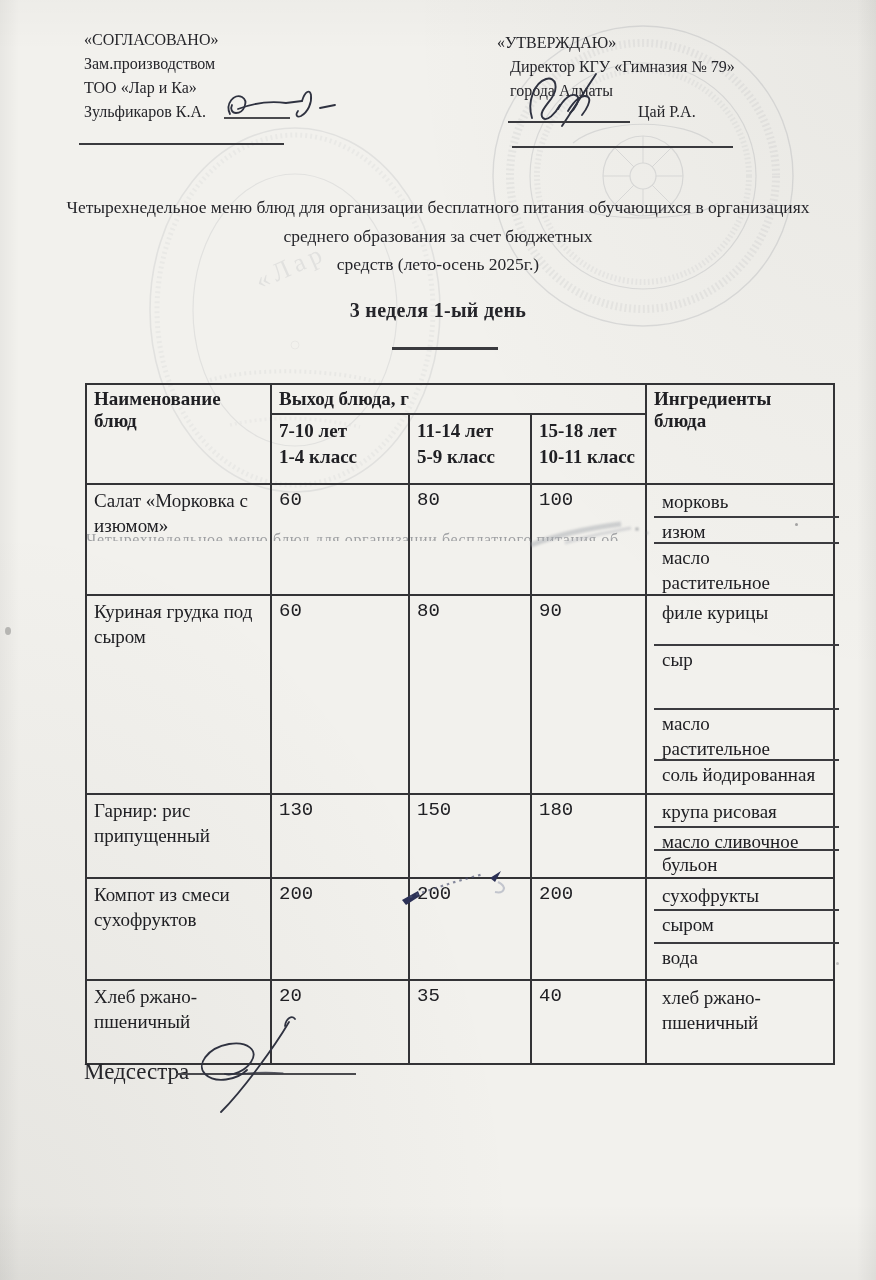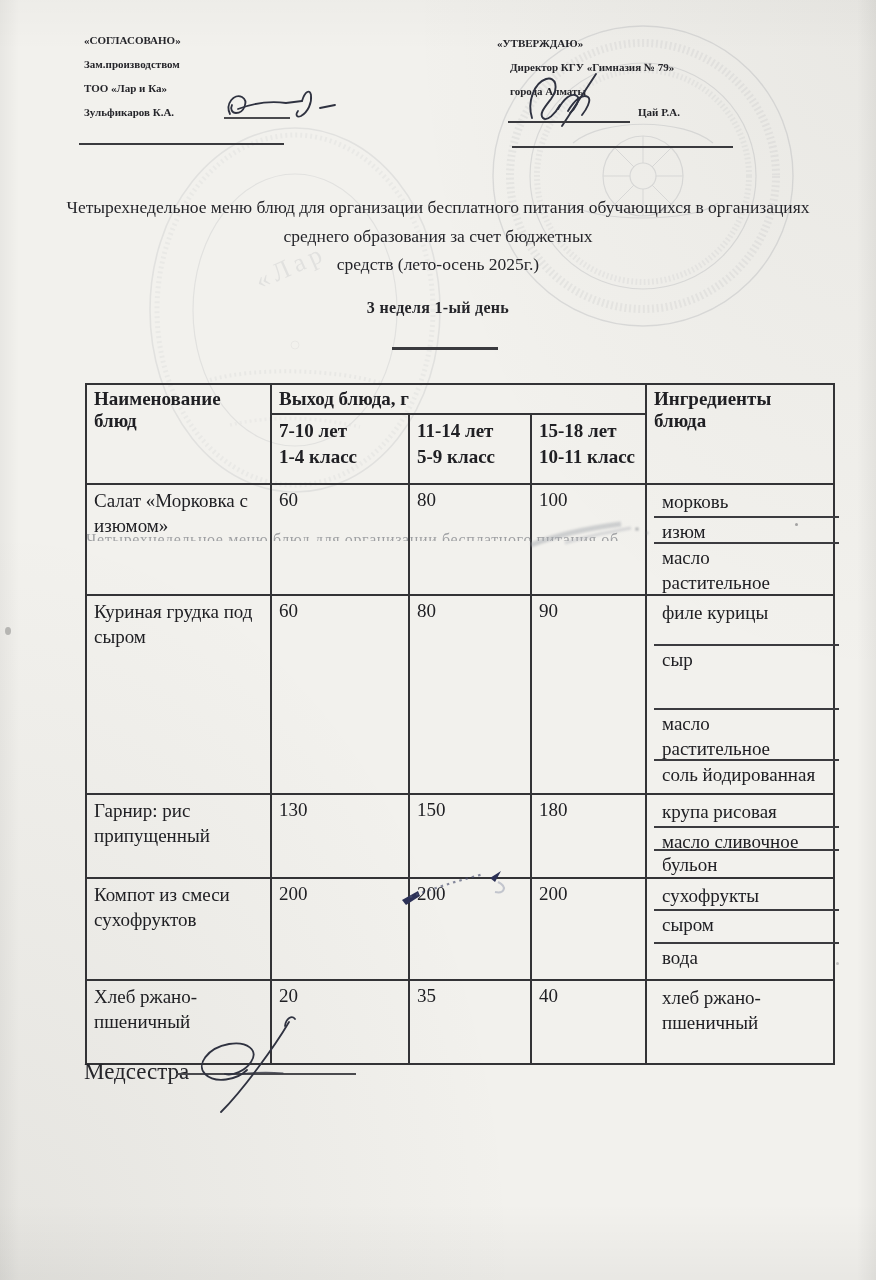--- a/index.html
+++ b/index.html
@@ -14,44 +14,44 @@
       radial-gradient(ellipse at 0% 100%, rgba(60,58,50,.07), transparent 42%),
       radial-gradient(ellipse at 100% 0%, rgba(60,58,50,.05), transparent 38%),
       linear-gradient(90deg, rgba(0,0,0,.045), transparent 2.2%),
       linear-gradient(270deg, rgba(0,0,0,.05), transparent 2.2%),
       linear-gradient(0deg, rgba(0,0,0,.04), transparent 6%),
       linear-gradient(180deg, rgba(0,0,0,.02), transparent 4%),
       #f2f1ed;
     color:#25252a;
   }
   .abs{position:absolute;}
-  .hdr{font-size:11px;line-height:24px;white-space:nowrap;font-weight:bold;}
+  .hdr{font-size:16px;line-height:24px;white-space:nowrap;}
   .rule{position:absolute;background:#3a3a3e;height:2px;}
   .thin-rule{position:absolute;background:#4a4a4e;height:1.6px;}
   .title-line{position:absolute;left:0;width:876px;text-align:center;font-size:17.5px;white-space:nowrap;}
-  .subtitle{position:absolute;left:0;width:876px;text-align:center;font-size:16px;font-weight:bold;letter-spacing:.3px;}
+  .subtitle{position:absolute;left:0;width:876px;text-align:center;font-size:20px;font-weight:bold;letter-spacing:.3px;}
 
   
   table.menu{
     position:absolute;left:85px;top:383px;
     width:748px;border-collapse:collapse;table-layout:fixed;
     font-size:19px;color:#202024;
   }
   table.menu col.c1{width:185px;} table.menu col.c2{width:138px;}
   table.menu col.c3{width:122px;} table.menu col.c4{width:115px;}
   table.menu col.c5{width:188px;}
   table.menu th, table.menu td{
     border:2px solid #333336;vertical-align:top;
     padding:3px 7px;text-align:left;overflow:visible;
   }
   table.menu th{font-weight:bold;font-size:19px;}
   th.center{text-align:center;padding-top:5px;}
   th.age-h{white-space:pre-line;line-height:1.35;}
   tr.hrow1{height:30px;} tr.hrow2{height:70px;}
-  td.val{padding-left:10px;line-height:1.3;}
+  td.val{padding-left:10px;line-height:1.3;font-family:Liberation Mono, monospace;}
   td.dish{line-height:1.32;}
   td.ing-cell{padding:0;}
   .ing{position:relative;box-sizing:border-box;padding:2px 8px 0 8px;line-height:1.3;}
   .ing.sep::after{
     content:"";position:absolute;left:0;bottom:0;height:2px;
     width:calc(100% + 13px);background:#3b3b3f;
   }
 
   
   .bleed{

